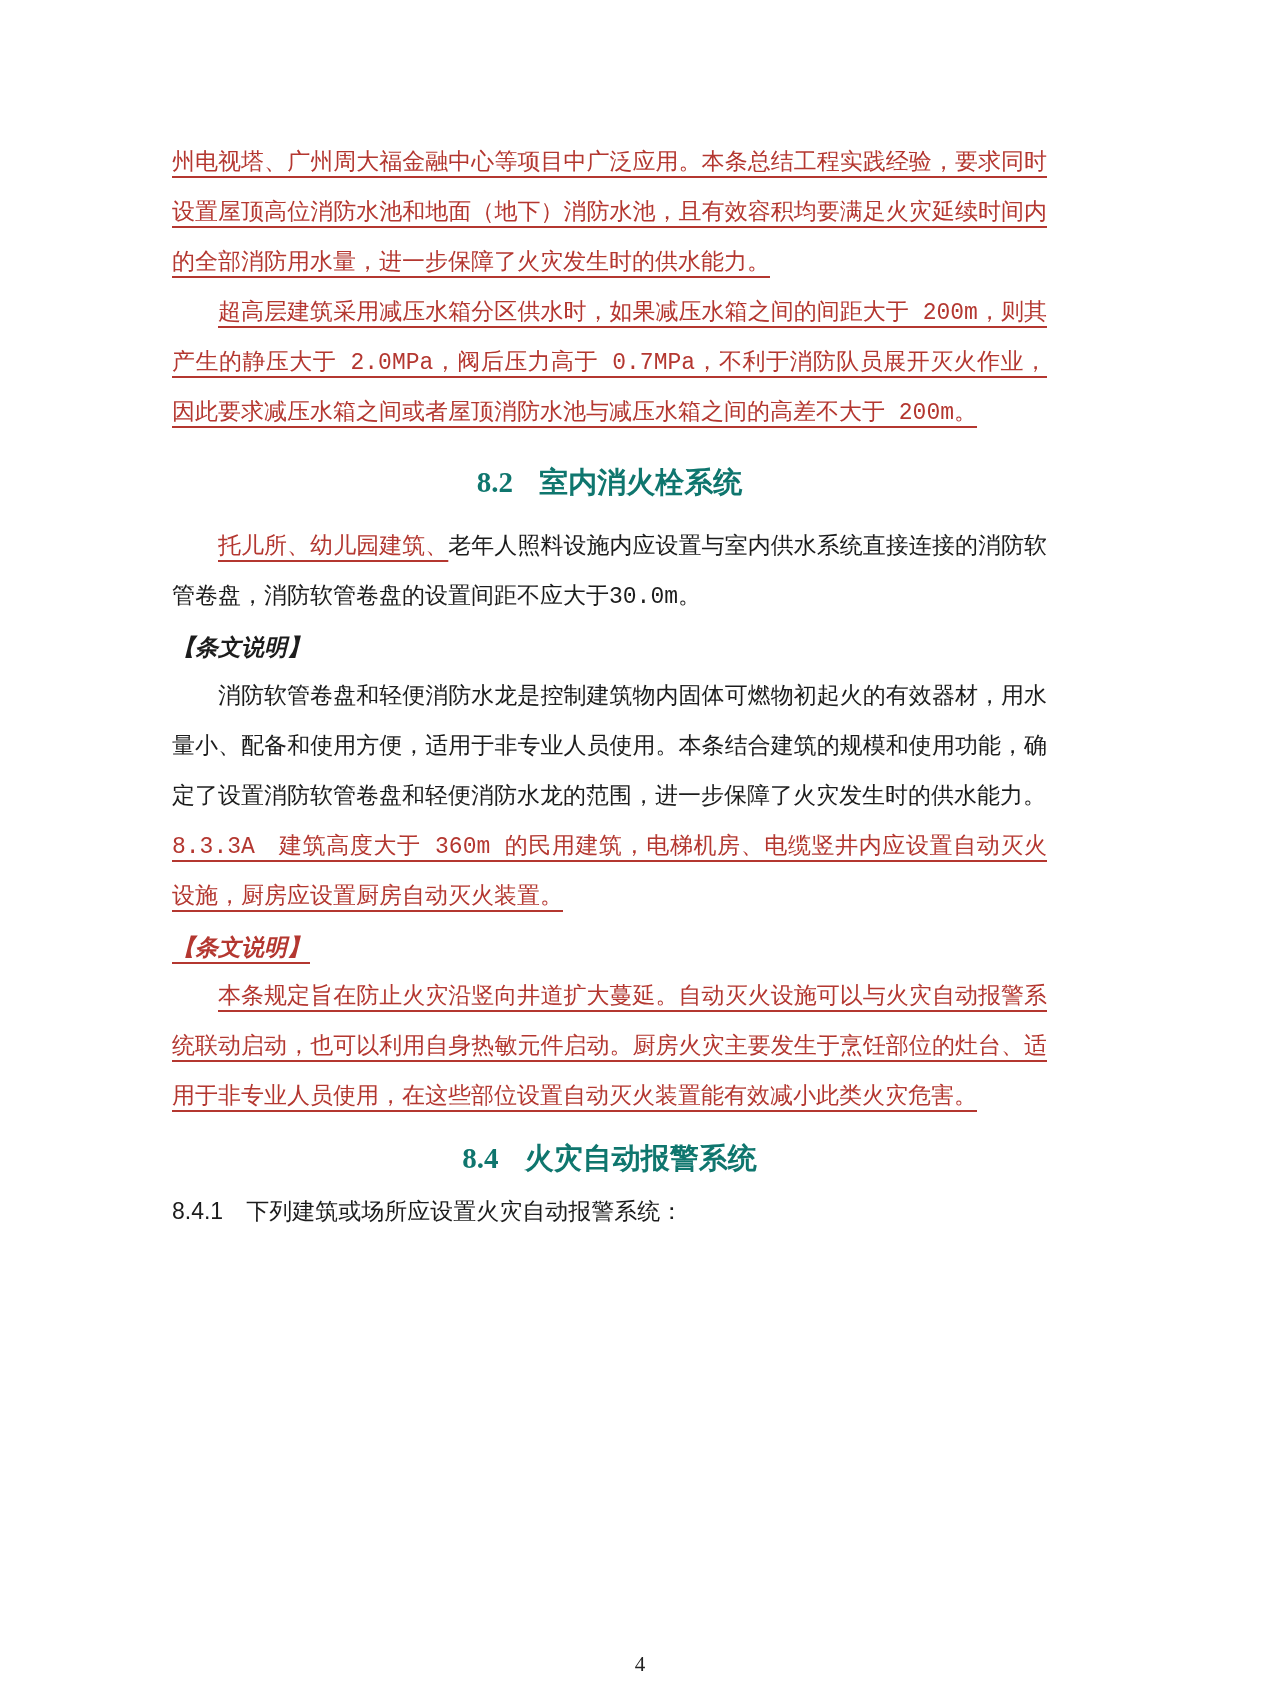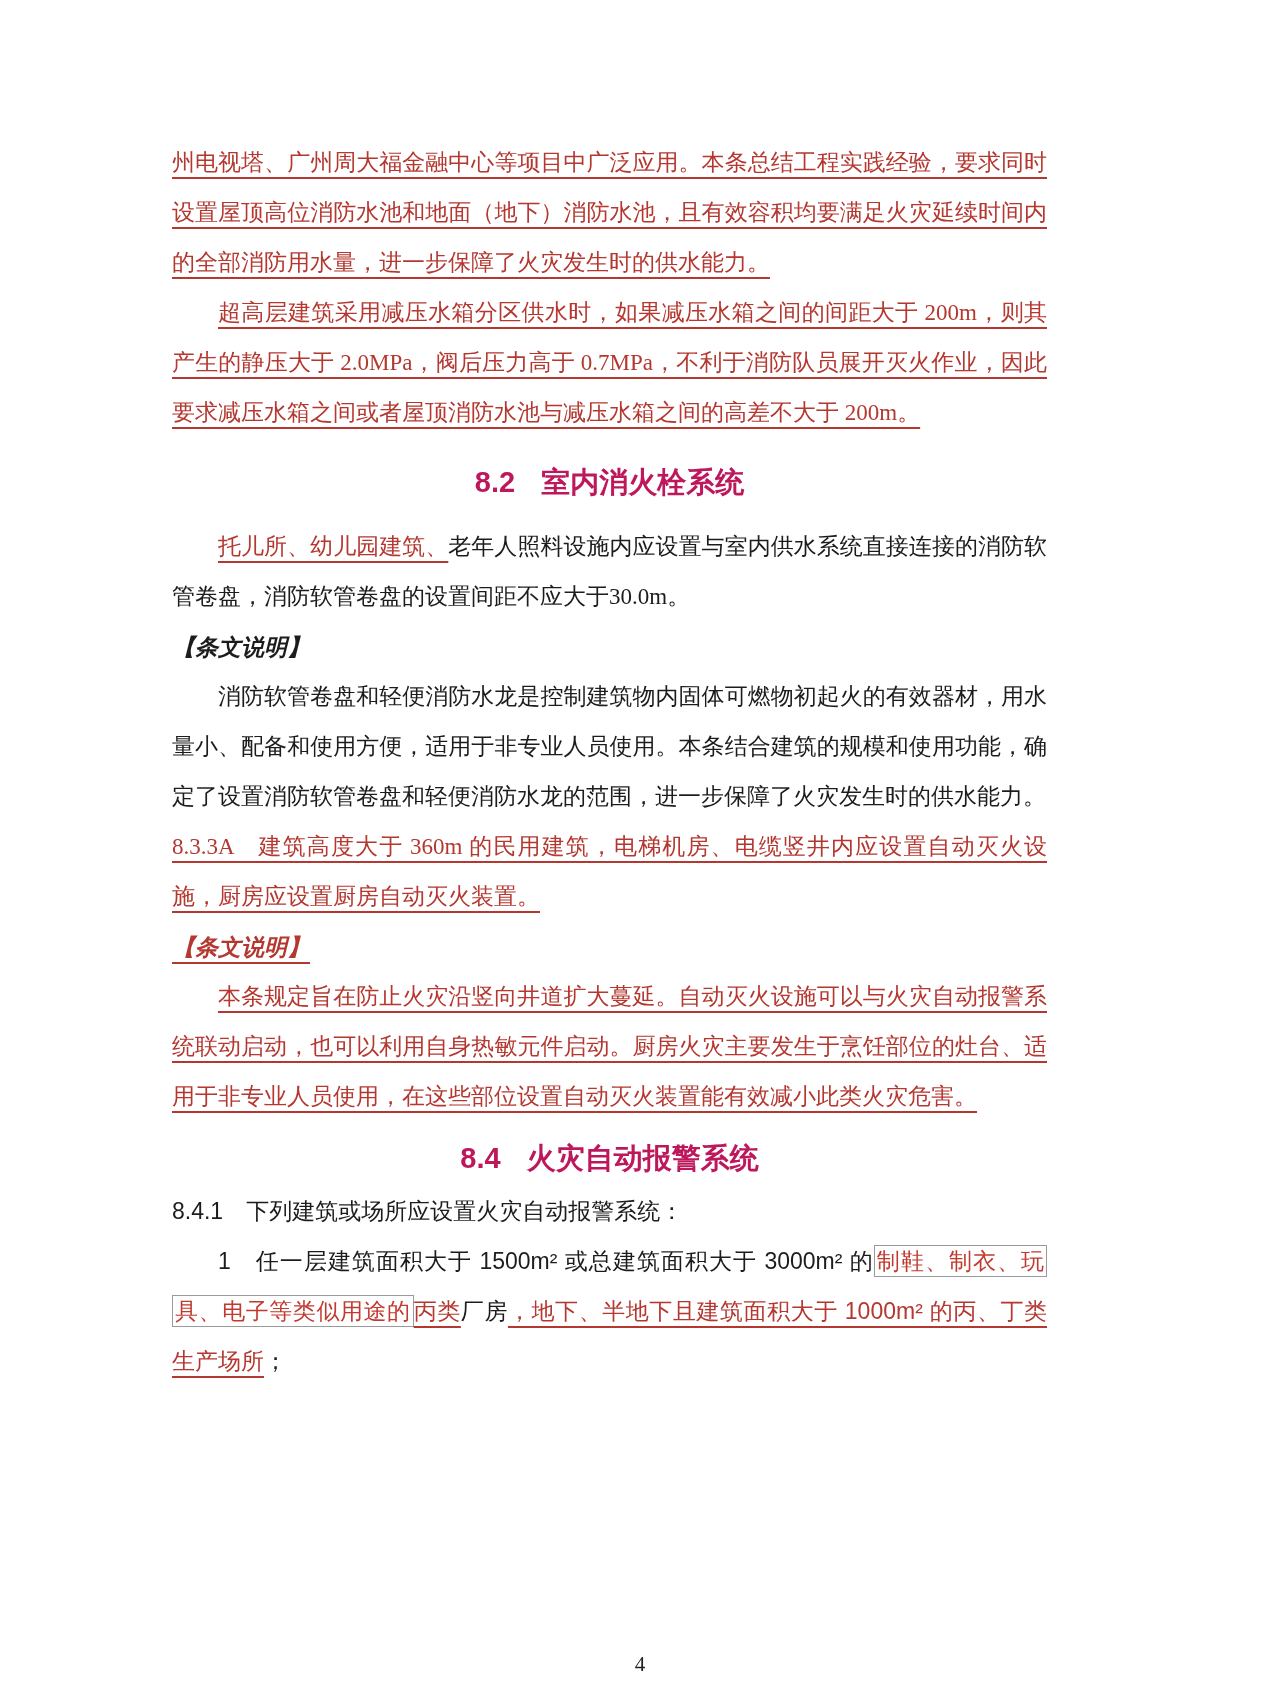--- a/index.html
+++ b/index.html
@@ -6,35 +6,35 @@
   body{
     width:1280px;height:1700px;background:#ffffff;overflow:hidden;
     font-family:"Liberation Serif","DejaVu Serif",serif;
     color:#1c1c1c;
   }
   .page{
     position:relative;box-sizing:border-box;width:1280px;height:1700px;
     padding:138px 233px 0 172px;
   }
   .p{margin:0;text-align:justify;font-size:23px;line-height:50px;}
-  .serif{font-family:Liberation Serif, serif;}
+  .serif{font-family:Liberation Mono, monospace;}
   .sans{font-family:"Liberation Sans","DejaVu Sans",sans-serif;}
   .bold{font-weight:bold;font-style:italic;}
   .indent{text-indent:2em;}
   .ru{
     color:var(--red,#b43730);
     text-decoration:underline;
     text-decoration-thickness:2px;
     text-underline-offset:7px;
     text-decoration-color:var(--red,#b43730);
   }
   .h{
     margin:22px 0 18px;text-align:center;font-weight:bold;
-    font-family:Liberation Sans, sans-serif;
-    font-size:29px;line-height:44px;color:#be185d;
+    font-family:Liberation Serif, serif;
+    font-size:29px;line-height:44px;color:#0f766e;
   }
   .h .num{margin-right:0.9em;}
   .h84{margin:14px 0 6px;}
   .boxed{
     color:var(--red-bright,#c13a30);
     border:1px solid #9a9a9a;
     padding:2px 2px;
     box-decoration-break:clone;
     -webkit-box-decoration-break:clone;
   }
@@ -72,19 +72,16 @@
   <p class="p sans bold ru">【条文说明】</p>
 
   <p class="p serif ru indent">本条规定旨在防止火灾沿竖向井道扩大蔓延。自动灭火设施可以与火灾自动报警系统联动启动，也可以利用自身热敏元件启动。厨房火灾主要发生于烹饪部位的灶台、适用于非专业人员使用，在这些部位设置自动灭火装置能有效减小此类火灾危害。</p>
 
   <h2 class="h h84">
     <span class="num">8.4</span><span>火灾自动报警系统</span>
   </h2>
 
   <p class="p sans">8.4.1　下列建筑或场所应设置火灾自动报警系统：</p>
 
-  <p class="p sans indent">
-    <span>1　任一层建筑面积大于 1500m² 或总建筑面积大于 3000m² 的</span><span class="boxed">制鞋、制衣、玩具、电子等类似用途的</span><span class="ru">丙类</span><span>厂房</span><span class="ru">，地下、半地下且建筑面积大于 1000m² 的丙、丁类生产场所</span><span>；</span>
-  </p>
 
   <div class="footer">4</div>
 
 </div>
 
 </body></html>

